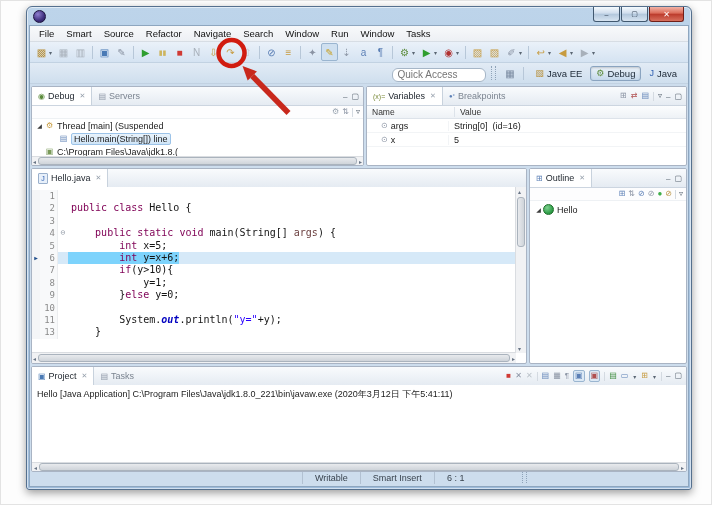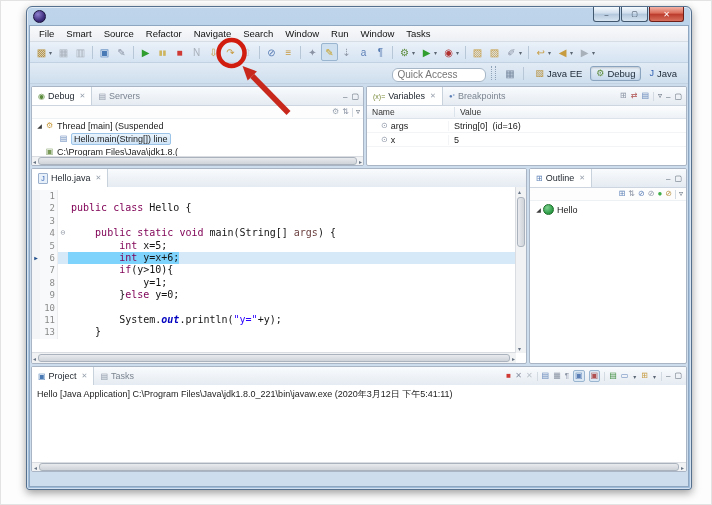--- a/index.html
+++ b/index.html
@@ -460,20 +460,26 @@
           </div>
           <div class="c-hscroll">
             <span class="sc-arrow">◂</span>
             <span class="sc-thumbh"></span>
             <span class="sc-arrow">▸</span>
           </div>
         </div>
 
       </div>
 
+      <div class="statusbar">
+        <span class="sb-cell">Writable</span>
+        <span class="sb-cell">Smart Insert</span>
+        <span class="sb-cell">6 : 1</span>
+        <span class="sb-grip"></span>
+      </div>
     </div>
   </div>
 
   <svg id="annot">
       <circle cx="230.515625" cy="52" r="13" fill="none" stroke="#d11c10" stroke-width="4.5"></circle>
       <line x1="287.515625" y1="112" x2="251.3081076659538" y2="75.00536272390933" stroke="#c8281c" stroke-width="5.5"></line>
       <polygon points="241.515625,65 255.9534546449117,70.45885291471649 246.6627606869959,79.55187253310217" fill="#c8281c"></polygon>
     </svg>
 </div>
 

